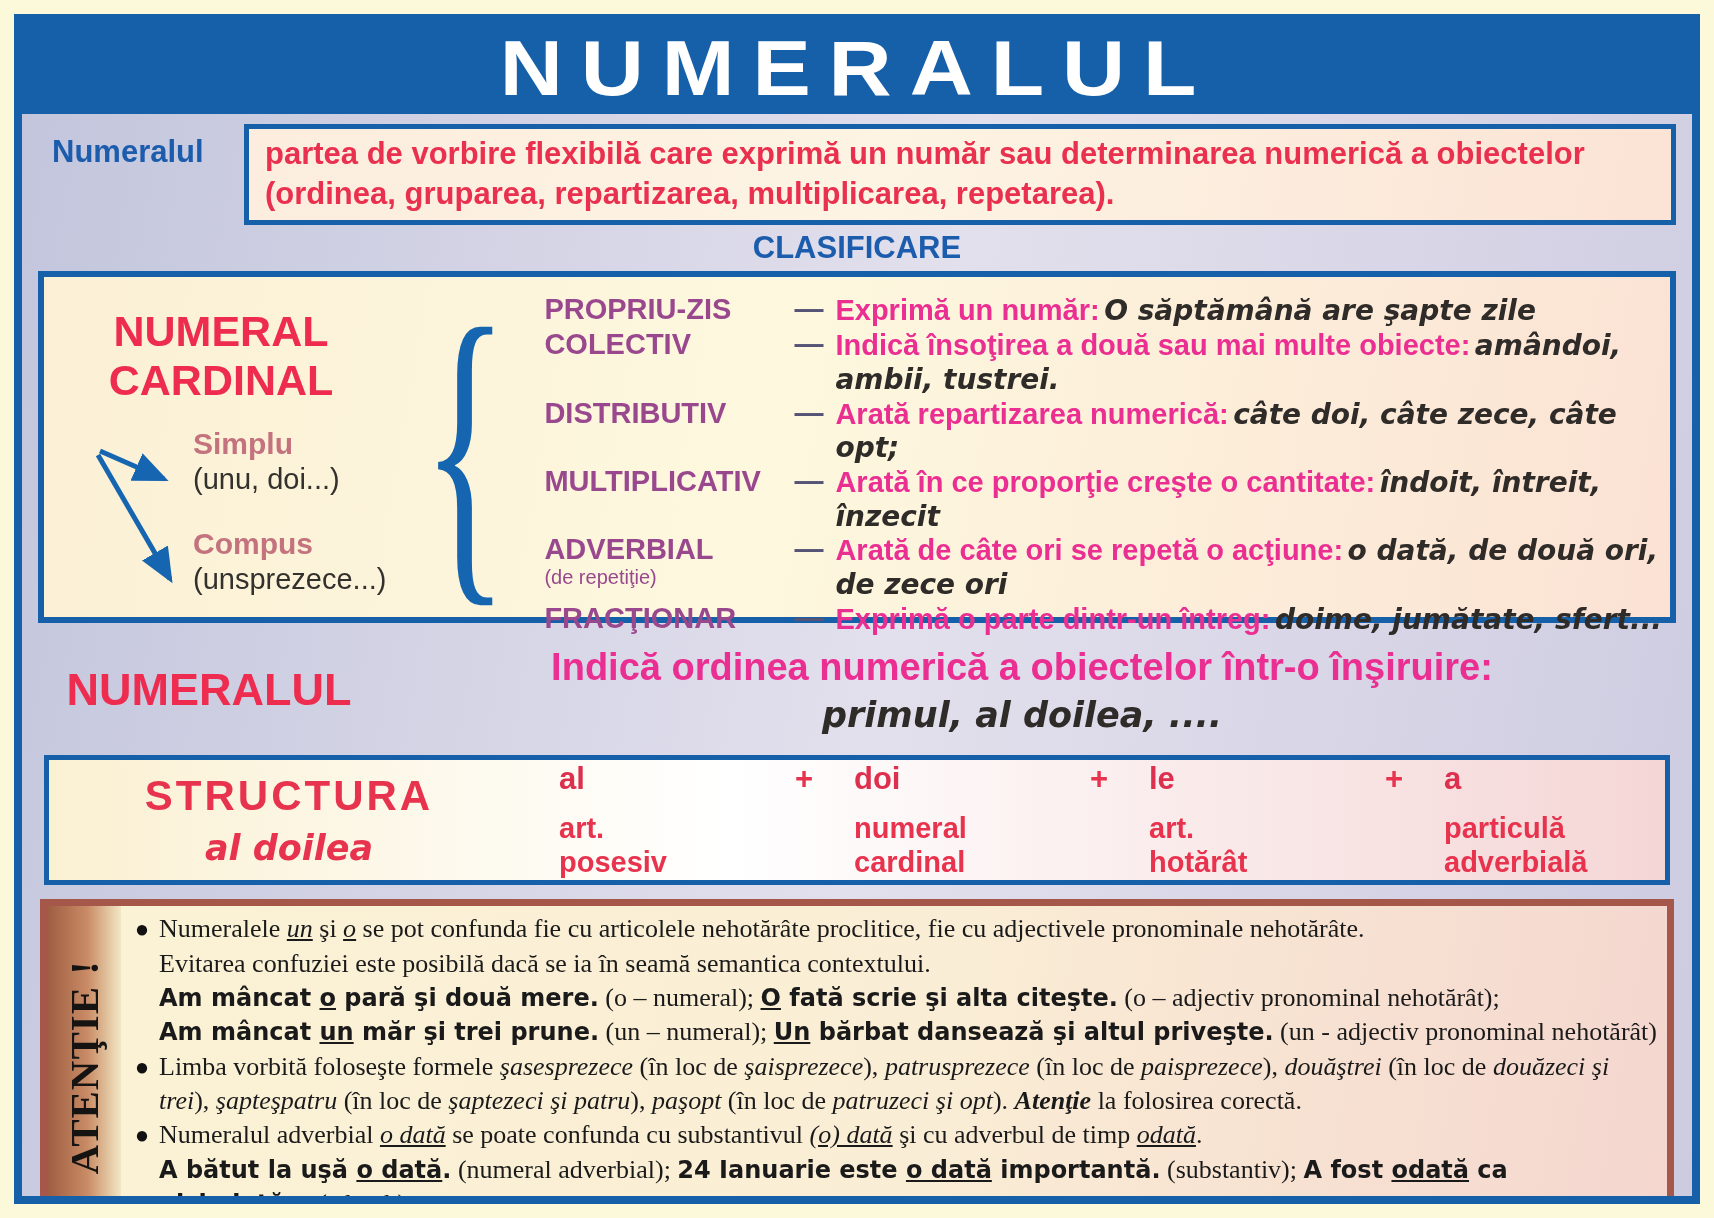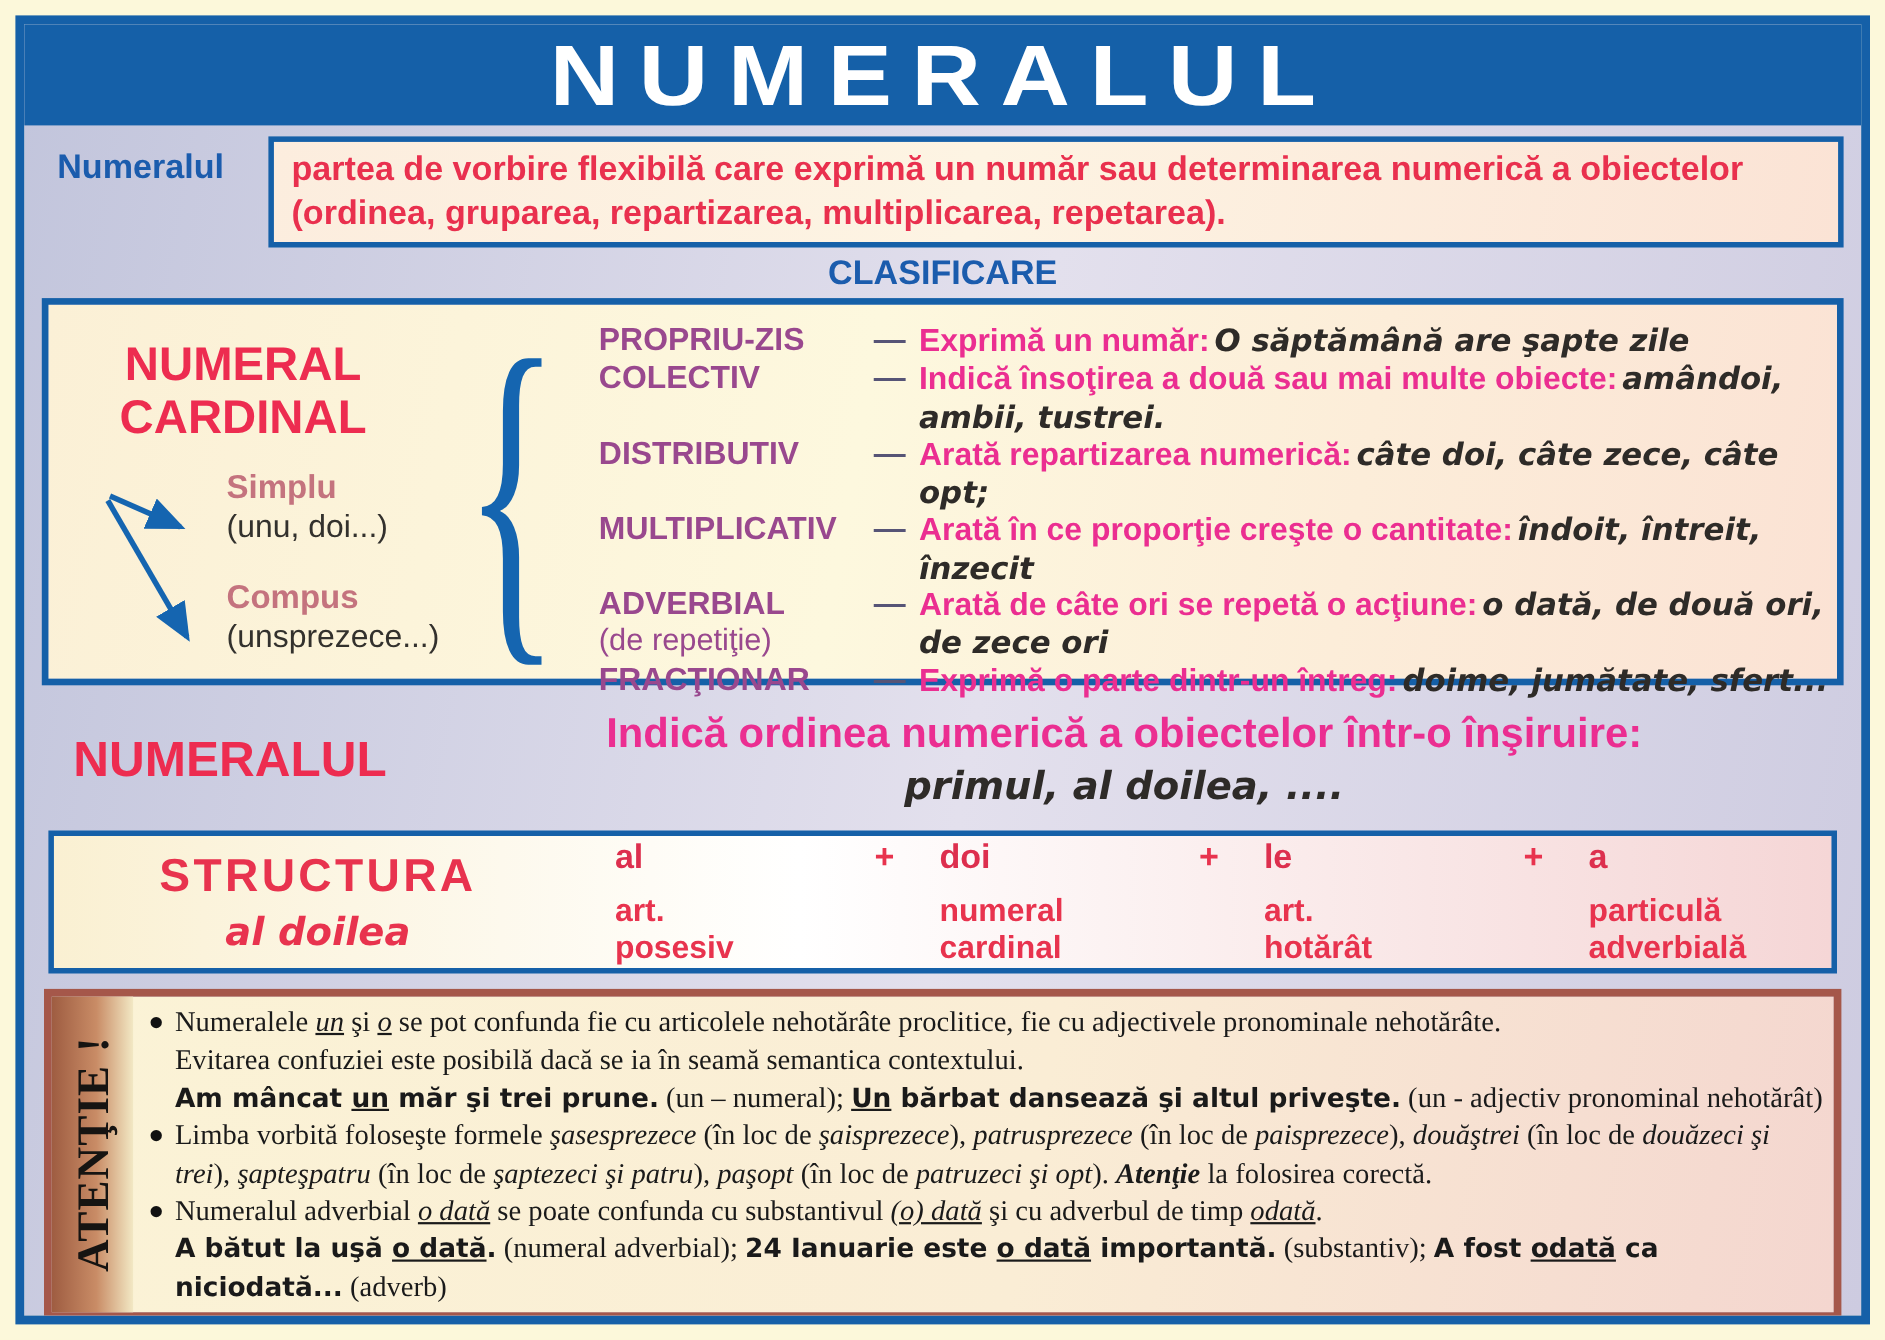--- a/index.html
+++ b/index.html
@@ -23,33 +23,33 @@
 
   .clasif-heading{text-align:center;color:#1B5CAD;font-weight:bold;font-size:31px;margin:5px 0;flex:0 0 auto;}
 
   
   .clasif-box{box-sizing:border-box;margin:0 16px;border:6px solid #1560A8;
               background:linear-gradient(100deg,#FBF0D6 0%,#FDF8DE 45%,#FBE2D4 100%);
               height:352px;flex:0 0 352px;display:flex;padding:4px 8px 4px 12px;}
   .cardinal-left{width:330px;flex:0 0 330px;position:relative;}
   .cardinal-title{color:#ED2C50;font-weight:bold;font-size:43px;text-align:center;margin-top:26px;line-height:1.12;}
   .arrows{position:absolute;left:30px;top:158px;}
-  .pair{position:absolute;left:150px;}
+  .pair{position:absolute;left:137px;}
   .pair.simplu{top:146px;}
   .pair.compus{top:246px;}
   .pair .plabel{color:#C4737E;font-size:30px;font-weight:bold;}
   .pair .pex{color:#33312D;font-size:29px;margin-top:2px;}
   .brace{flex:0 0 72px;display:flex;align-items:center;justify-content:center;color:#1565B0;
          font-family:"Liberation Serif",serif;font-size:330px;font-weight:normal;
          transform:scale(.55,1.02);line-height:0;}
   .crows{flex:1;display:flex;flex-direction:column;padding:12px 0 10px 0;}
   .crow{display:flex;align-items:flex-start;gap:12px;}
   .ctypewrap{flex:0 0 238px;display:flex;flex-direction:column;}
   .ctype{color:#99488E;font-weight:bold;font-size:29px;}
-  .cnote{color:#99488E;font-size:28px;margin-top:0;}
+  .cnote{color:#99488E;font-size:20px;margin-top:0;}
   .cdash{color:#565476;font-weight:bold;font-size:29px;flex:0 0 28px;text-align:center;}
   .ctext{flex:1;line-height:1.2;}
   .cdesc{color:#EB2E91;font-weight:bold;font-size:29px;}
   .cex{color:#2E2B28;font-weight:bold;font-style:italic;font-size:28px;font-family:"DejaVu Sans",sans-serif;}
 
   
   .ordinal-row{display:flex;margin:6px 22px 4px;align-items:center;flex:0 0 122px;}
   .ordinal-title{color:#ED2C50;font-weight:bold;font-size:45px;text-align:center;width:330px;flex:0 0 330px;line-height:1.12;}
   .ordinal-right{flex:1;text-align:center;}
   .ordinal-desc{color:#EB2E91;font-weight:bold;font-size:38px;}
@@ -230,20 +230,21 @@
     <div class="atentie-box">
       <div class="atentie-label">
         <span>ATENŢIE !</span>
       </div>
       <div class="atentie-content">
         <div class="a-item">
           <span class="a-bullet">●</span>
           <div class="a-text">
               <div class="line"><span class="seg-r">Numeralele </span><span class="seg-riu">un</span><span class="seg-r"> şi </span><span class="seg-riu">o</span><span class="seg-r"> se pot confunda fie cu articolele nehotărâte proclitice, fie cu adjectivele pronominale nehotărâte.</span></div>
               <div class="line"><span class="seg-r">Evitarea confuziei este posibilă dacă se ia în seamă semantica contextului.</span></div>
+              <div class="line"><span class="seg-m">Am mâncat </span><span class="seg-mu">o</span><span class="seg-m"> pară şi două mere.</span><span class="seg-r"> (o – numeral); </span><span class="seg-mu">O</span><span class="seg-m"> fată scrie şi alta citeşte.</span><span class="seg-r"> (o – adjectiv pronominal nehotărât);</span></div>
               <div class="line"><span class="seg-m">Am mâncat </span><span class="seg-mu">un</span><span class="seg-m"> măr şi trei prune.</span><span class="seg-r"> (un – numeral); </span><span class="seg-mu">Un</span><span class="seg-m"> bărbat dansează şi altul priveşte.</span><span class="seg-r"> (un - adjectiv pronominal nehotărât)</span></div>
             </div>
         </div>
         <div class="a-item">
           <span class="a-bullet">●</span>
           <div class="a-text">
               <div class="line"><span class="seg-r">Limba vorbită foloseşte formele </span><span class="seg-ri">şasesprezece</span><span class="seg-r"> (în loc de </span><span class="seg-ri">şaisprezece</span><span class="seg-r">), </span><span class="seg-ri">patrusprezece</span><span class="seg-r"> (în loc de </span><span class="seg-ri">paisprezece</span><span class="seg-r">), </span><span class="seg-ri">douăştrei</span><span class="seg-r"> (în loc de </span><span class="seg-ri">douăzeci şi trei</span><span class="seg-r">), </span><span class="seg-ri">şapteşpatru</span><span class="seg-r"> (în loc de </span><span class="seg-ri">şaptezeci şi patru</span><span class="seg-r">), </span><span class="seg-ri">paşopt</span><span class="seg-r"> (în loc de </span><span class="seg-ri">patruzeci şi opt</span><span class="seg-r">). </span><span class="seg-rbi">Atenţie</span><span class="seg-r"> la folosirea corectă.</span></div>
             </div>
         </div>
         <div class="a-item">

